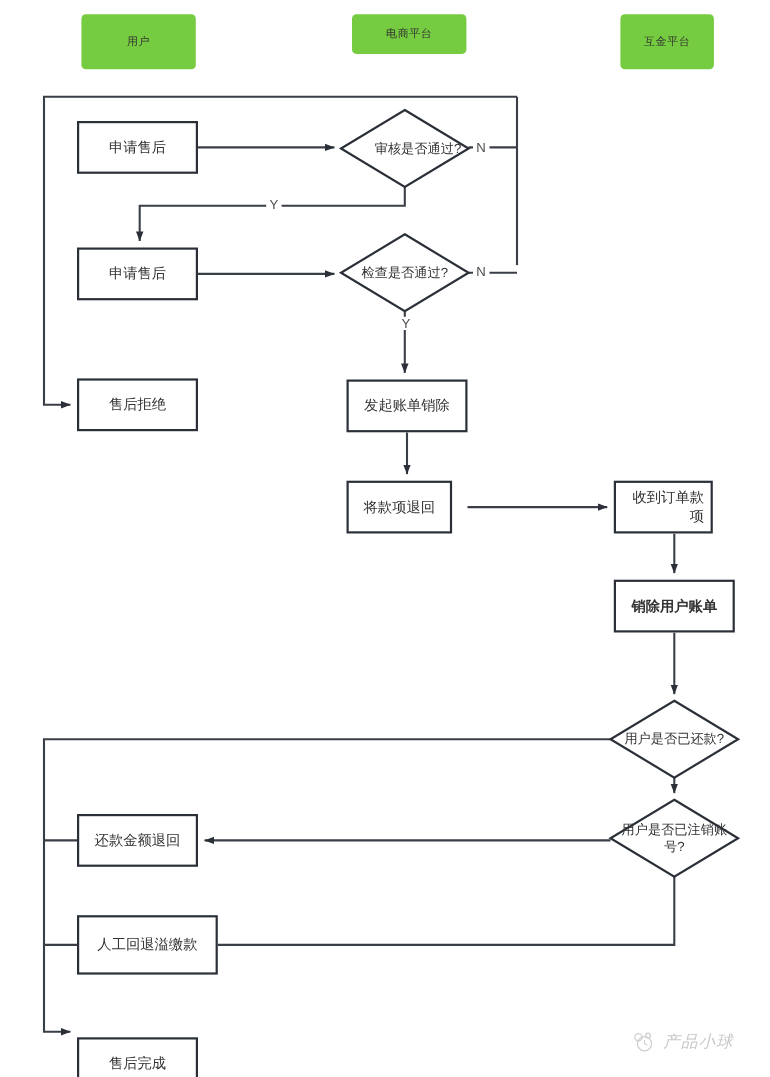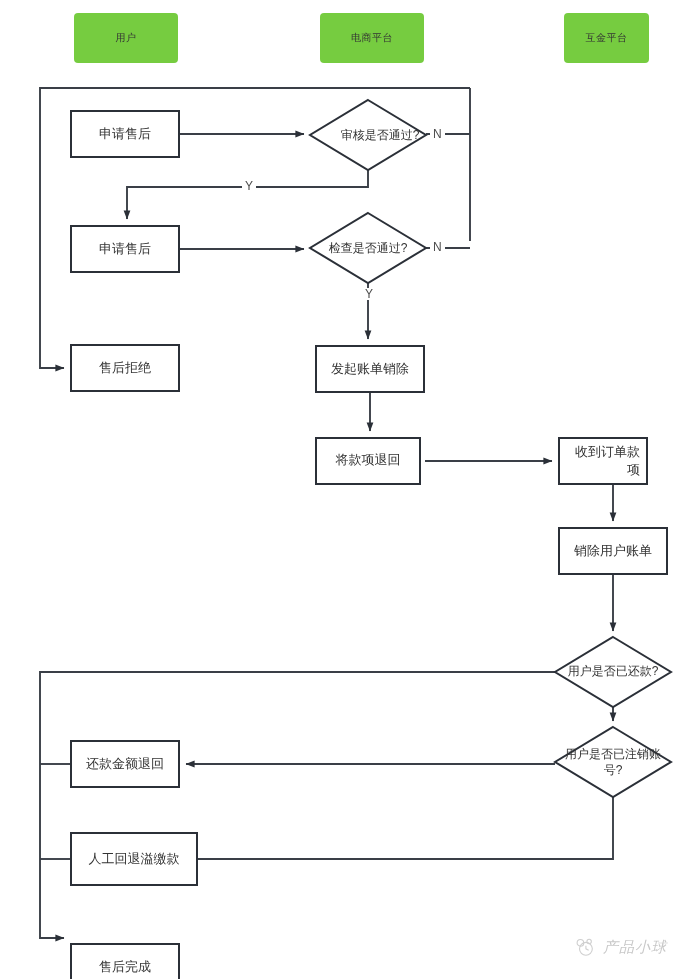--- a/index.html
+++ b/index.html
@@ -142,21 +142,21 @@
       <polygon points="368,100 426,135 368,170 310,135" fill="#ffffff" stroke="#2b3038" stroke-width="2"></polygon>
       <polygon points="368,213 426,248 368,283 310,248" fill="#ffffff" stroke="#2b3038" stroke-width="2"></polygon>
       <polygon points="613,637 671,672 613,707 555,672" fill="#ffffff" stroke="#2b3038" stroke-width="2"></polygon>
       <polygon points="613,727 671,762 613,797 555,762" fill="#ffffff" stroke="#2b3038" stroke-width="2"></polygon>
     </g>
   </svg>
 
   <div class="lane-header" style="left:74px; top:13px; width:104px; height:50px; background:#76cc40;">
     <span>用户</span>
   </div>
-  <div class="lane-header" style="left:320px; top:13px; width:104px; height:50px; background:#76cc40;">
+  <div class="lane-header" style="left:320px; top:13px; width:104px; height:36px; background:#76cc40;">
     <span>电商平台</span>
   </div>
   <div class="lane-header" style="left:564px; top:13px; width:85px; height:50px; background:#76cc40;">
     <span>互金平台</span>
   </div>
 
   <div class="node-box" style="left:70px; top:110px; width:110px; height:48px;">
     <span>申请售后</span>
   </div>
 
@@ -165,29 +165,29 @@
   </div>
 
   <div class="node-box" style="left:70px; top:344px; width:110px; height:48px;">
     <span>售后拒绝</span>
   </div>
 
   <div class="node-box" style="left:315px; top:345px; width:110px; height:48px;">
     <span>发起账单销除</span>
   </div>
 
-  <div class="node-box" style="left:315px; top:437px; width:106px; height:48px;font-family:Liberation Mono, monospace;">
+  <div class="node-box" style="left:315px; top:437px; width:96px; height:48px;">
     <span>将款项退回</span>
   </div>
 
   <div class="node-box" style="left:558px; top:437px; width:90px; height:48px;text-align:right;">
     <span>收到订单款项</span>
   </div>
 
-  <div class="node-box" style="left:558px; top:527px; width:110px; height:48px;">
+  <div class="node-box" style="left:558px; top:527px; width:110px; height:48px;font-weight:bold;">
     <span>销除用户账单</span>
   </div>
 
   <div class="node-box" style="left:70px; top:740px; width:110px; height:48px;">
     <span>还款金额退回</span>
   </div>
 
   <div class="node-box" style="left:70px; top:832px; width:128px; height:54px;">
     <span>人工回退溢缴款</span>
   </div>

